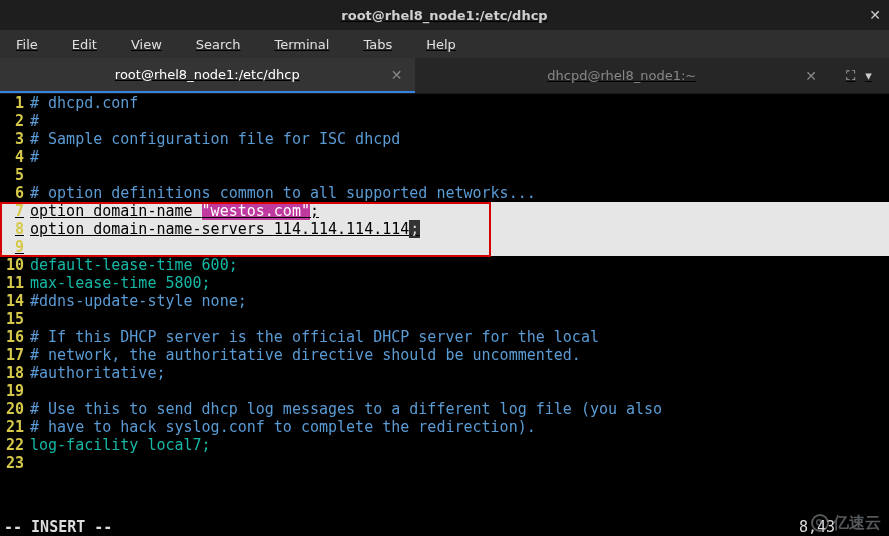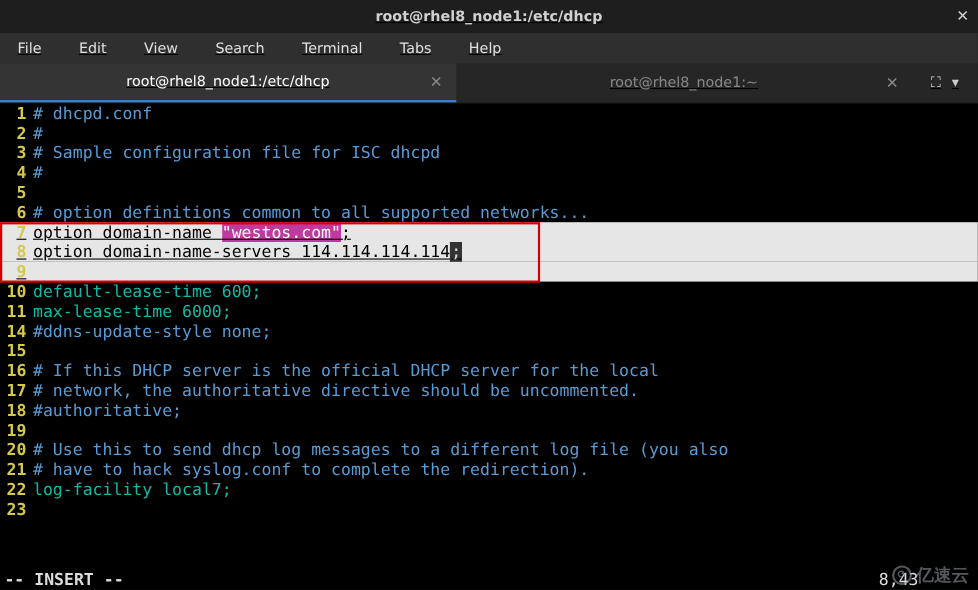--- a/index.html
+++ b/index.html
@@ -52,42 +52,42 @@
     <span class="menuitem">Tabs</span>
     <span class="menuitem">Help</span>
   </div>
 
   <div class="tabbar">
     <div class="tab active">
       <span>root@rhel8_node1:/etc/dhcp</span>
       <span class="tab-close">✕</span>
     </div>
     <div class="tab inactive">
-      <span>root@rhel8_node1:~</span>
+      <span>dhcpd@rhel8_node1:~</span>
       <span class="tab-close">✕</span>
     </div>
     <div class="tabextra">
       <span class="icon">⛶</span>
       <span class="icon">▾</span>
     </div>
   </div>
 
   <div class="terminal" id="terminal">
 
     <div class="line"><span class="gutter">1</span><span class="code"><span class="comment"># dhcpd.conf</span></span></div>
       <div class="line"><span class="gutter">2</span><span class="code"><span class="comment">#</span></span></div>
       <div class="line"><span class="gutter">3</span><span class="code"><span class="comment"># Sample configuration file for ISC dhcpd</span></span></div>
       <div class="line"><span class="gutter">4</span><span class="code"><span class="comment">#</span></span></div>
       <div class="line"><span class="gutter">5</span><span class="code"></span></div>
       <div class="line"><span class="gutter">6</span><span class="code"><span class="comment"># option definitions common to all supported networks...</span></span></div>
       <div class="line hl-line"><span class="gutter">7</span><span class="code"><span class="plain">option domain-name </span><span class="hl-str">"westos.com"</span><span class="plain">;</span></span></div>
       <div class="line hl-line"><span class="gutter">8</span><span class="code"><span class="plain">option domain-name-servers 114.114.114.114</span><span class="hl-semi">;</span></span></div>
       <div class="line hl-line"><span class="gutter">9</span><span class="code"></span></div>
       <div class="line"><span class="gutter">10</span><span class="code"><span class="plain">default-lease-time 600;</span></span></div>
-      <div class="line"><span class="gutter">11</span><span class="code"><span class="plain">max-lease-time 6000;</span></span></div>
+      <div class="line"><span class="gutter">11</span><span class="code"><span class="plain">max-lease-time 5800;</span></span></div>
       <div class="line"><span class="gutter">14</span><span class="code"><span class="comment">#ddns-update-style none;</span></span></div>
       <div class="line"><span class="gutter">15</span><span class="code"></span></div>
       <div class="line"><span class="gutter">16</span><span class="code"><span class="comment"># If this DHCP server is the official DHCP server for the local</span></span></div>
       <div class="line"><span class="gutter">17</span><span class="code"><span class="comment"># network, the authoritative directive should be uncommented.</span></span></div>
       <div class="line"><span class="gutter">18</span><span class="code"><span class="comment">#authoritative;</span></span></div>
       <div class="line"><span class="gutter">19</span><span class="code"></span></div>
       <div class="line"><span class="gutter">20</span><span class="code"><span class="comment"># Use this to send dhcp log messages to a different log file (you also</span></span></div>
       <div class="line"><span class="gutter">21</span><span class="code"><span class="comment"># have to hack syslog.conf to complete the redirection).</span></span></div>
       <div class="line"><span class="gutter">22</span><span class="code"><span class="plain">log-facility local7;</span></span></div>
       <div class="line"><span class="gutter">23</span><span class="code"></span></div>

